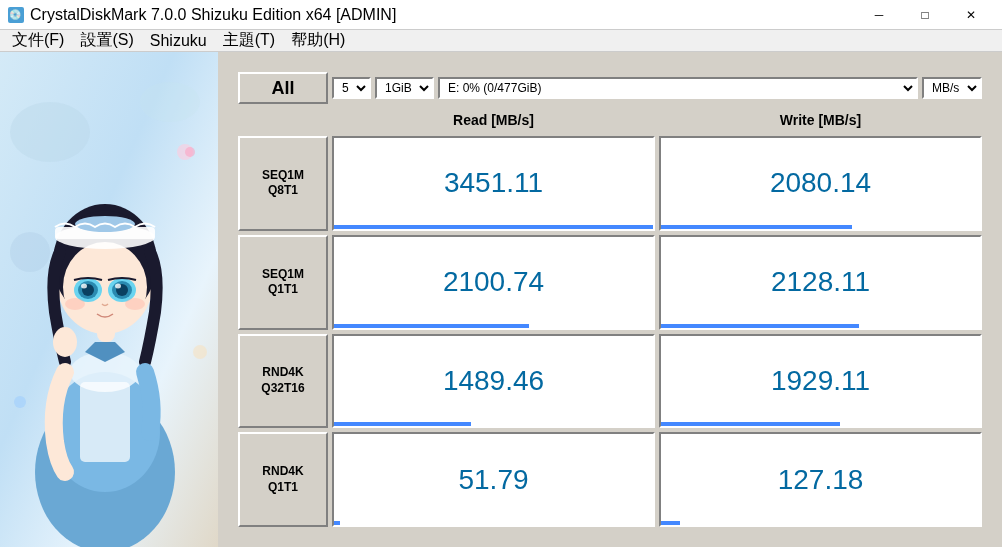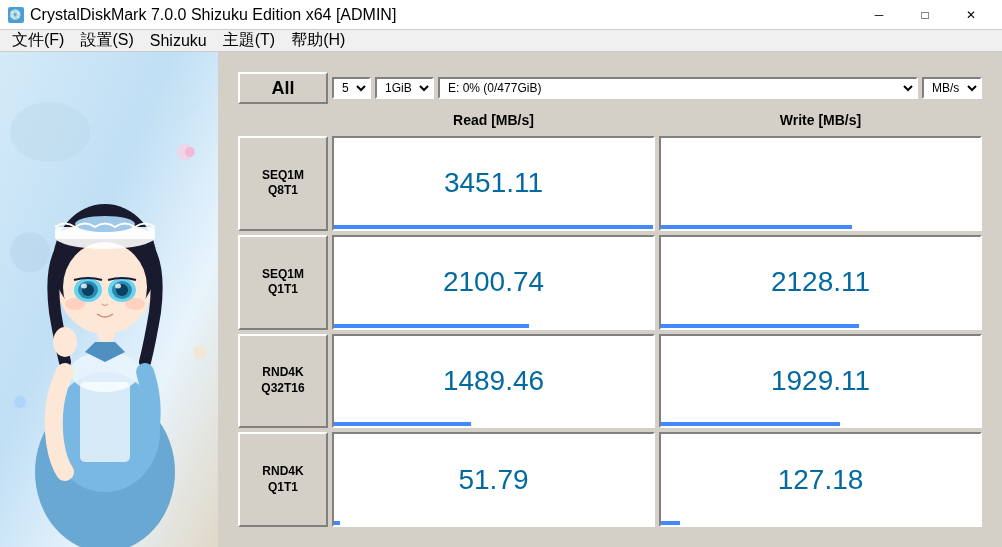--- a/index.html
+++ b/index.html
@@ -350,20 +350,21 @@
     <div id="bench-rows-container" style="display: flex; flex-direction: column; gap: 4px; flex: 1 1 0%;">
         <div class="bench-row" style="flex: 1 1 0%;">
           <div class="bench-label">
             <span>SEQ1M<br>Q8T1</span>
           </div>
           <div class="bench-value">
             <span class="bench-number">3451.11</span>
             <div class="bench-bar" style="width: 100%;"></div>
           </div>
           <div class="bench-value">
+            <span class="bench-number">2080.14</span>
             <div class="bench-bar" style="width: 60%;"></div>
           </div>
         </div>
         <div class="bench-row" style="flex: 1 1 0%;">
           <div class="bench-label">
             <span>SEQ1M<br>Q1T1</span>
           </div>
           <div class="bench-value">
             <span class="bench-number">2100.74</span>
             <div class="bench-bar" style="width: 61%;"></div>

